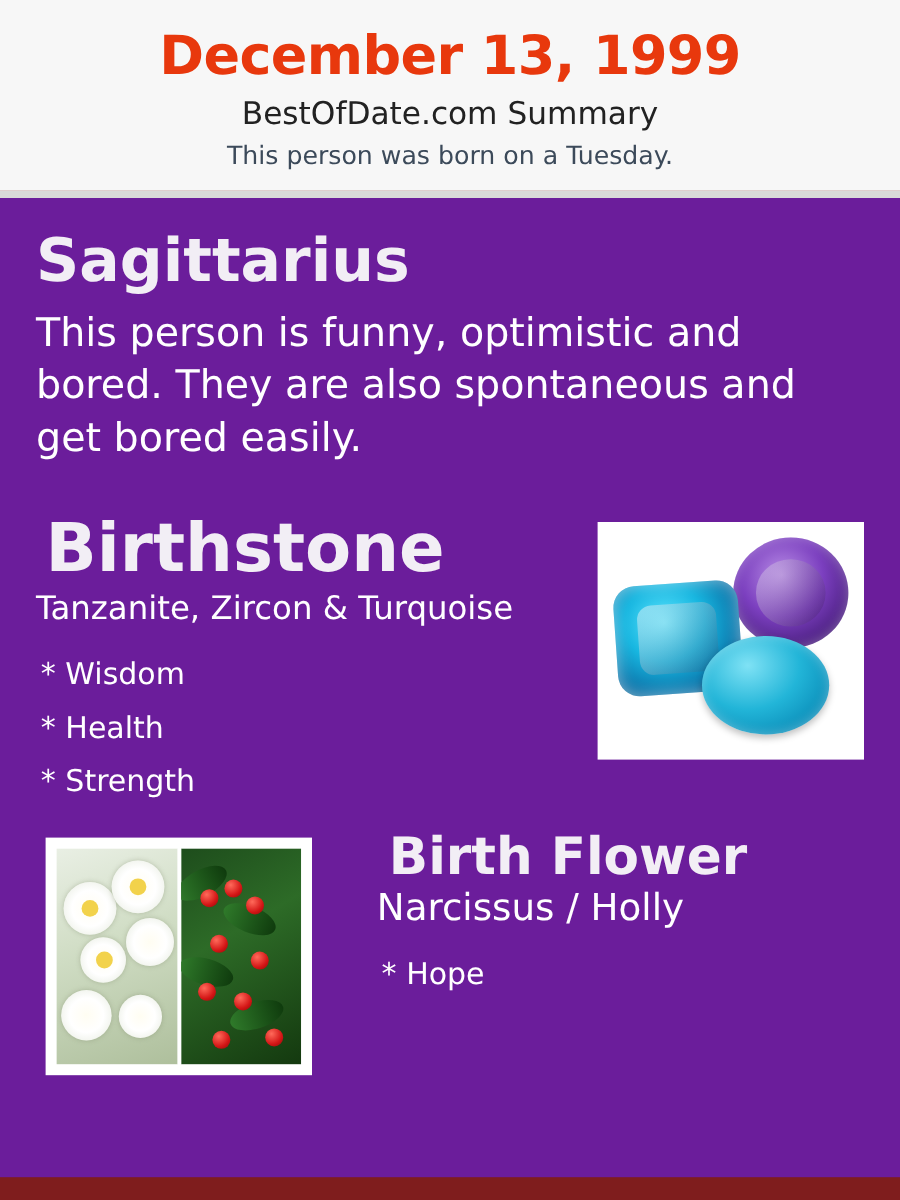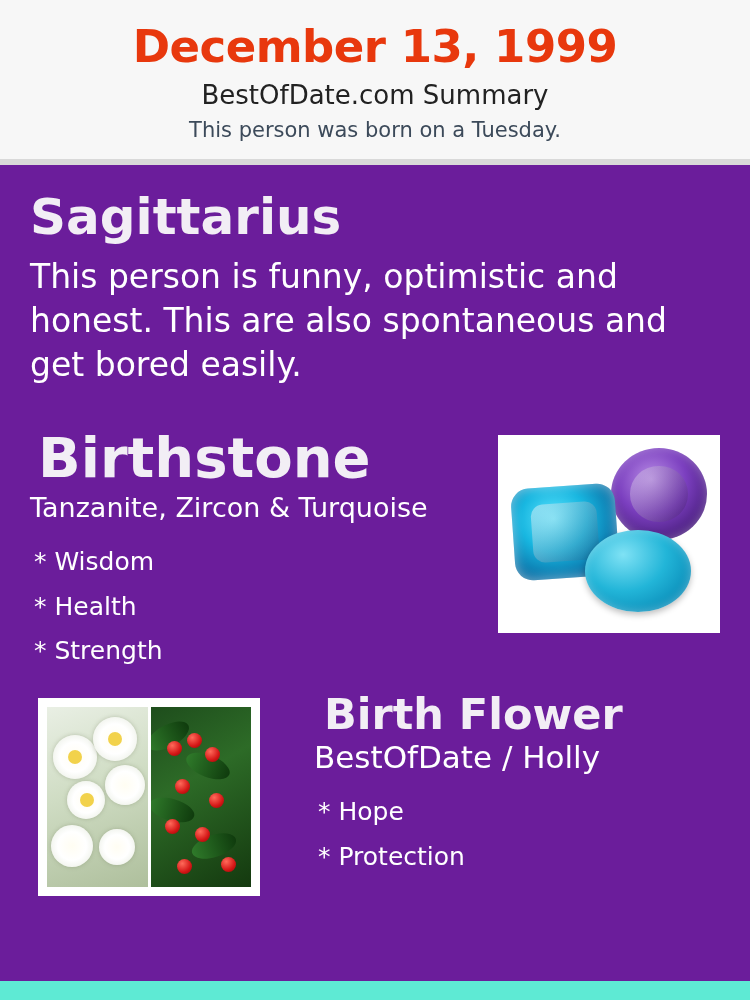--- a/index.html
+++ b/index.html
@@ -7,21 +7,21 @@
     width: 750px;
     height: 1000px;
     background: #ffffff;
     font-family: "DejaVu Sans", "Liberation Sans", sans-serif;
     overflow: hidden;
   }
   .page {
     width: 750px;
     height: 1000px;
     position: relative;
-    background: #5eead4;
+    background: #7f1d1d;
   }
 
   
   .header {
     background: #f7f7f7;
     padding: 22px 20px 16px 20px;
     text-align: center;
   }
   .header-date {
     font-size: 45px;
@@ -281,21 +281,21 @@
   <div class="header">
     <div class="header-date">December 13, 1999</div>
     <div class="header-site">BestOfDate.com Summary</div>
     <div class="header-born">This person was born on a Tuesday.</div>
   </div>
   <div class="header-rule"></div>
 
   <div class="body-purple">
 
     <div class="zodiac-title">Sagittarius</div>
-    <div class="zodiac-desc">This person is funny, optimistic and honest. This are also spontaneous and get bored easily.</div>
+    <div class="zodiac-desc">This person is funny, optimistic and bored. They are also spontaneous and get bored easily.</div>
 
     <div class="stone-block">
       <div class="stone-text">
         <div class="stone-title">Birthstone</div>
         <div class="stone-sub">Tanzanite, Zircon &amp; Turquoise</div>
         <div class="bullets">
           <div class="bullet">* Wisdom</div>
           <div class="bullet">* Health</div>
           <div class="bullet">* Strength</div>
         </div>
@@ -337,22 +337,21 @@
             <div class="berry"></div>
             <div class="berry"></div>
             <div class="berry"></div>
             <div class="berry"></div>
           </div>
         </div>
       </div>
 
       <div class="flower-text">
         <div class="flower-title">Birth Flower</div>
-        <div class="flower-sub">BestOfDate / Holly</div>
+        <div class="flower-sub">Narcissus / Holly</div>
         <div class="flower-bullets">
           <div class="bullet">* Hope</div>
-          <div class="bullet">* Protection</div>
         </div>
       </div>
     </div>
 
   </div>
 </div>
 
 </body></html>

